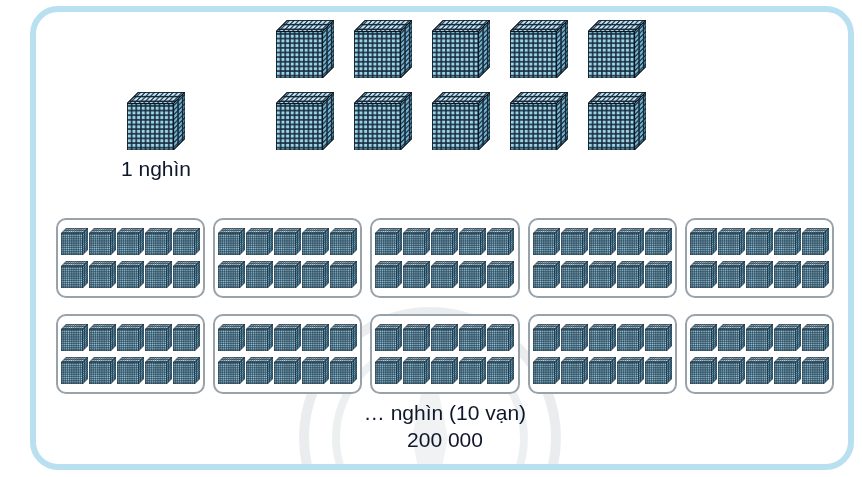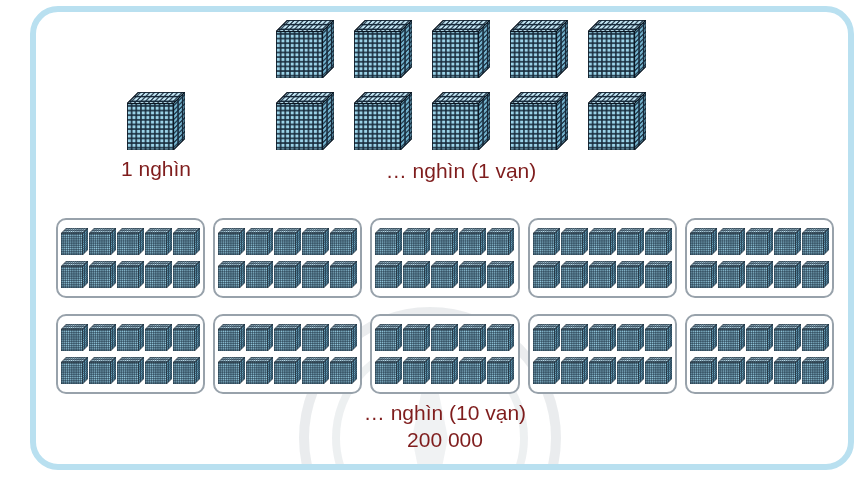--- a/index.html
+++ b/index.html
@@ -26,21 +26,21 @@
   .ten-thousand-block {
     position:absolute; left:235px; top:8px; width:380px; text-align:center;
   }
   .ten-grid {
     display:grid;
     grid-template-columns:repeat(5, 58px);
     gap:14px 20px;
     justify-content:center;
   }
   .label {
-    font-size:21px; color:#7f1d1d; margin-top:6px; line-height:1.2;
+    font-size:21px; color:#0f172a; margin-top:6px; line-height:1.2;
   }
   .ten-thousand-block .label { margin-top:8px; }
 
   
   .boxes-grid {
     position:absolute; left:20px; top:206px; width:778px;
     display:grid;
     grid-template-columns:repeat(5, 1fr);
     gap:16px 8px;
   }
@@ -138,21 +138,20 @@
           <svg viewBox="0 0 60 60" width="58" height="58" class="cube">
             <use href="#cube-shape"></use>
           </svg>
           <svg viewBox="0 0 60 60" width="58" height="58" class="cube">
             <use href="#cube-shape"></use>
           </svg>
           <svg viewBox="0 0 60 60" width="58" height="58" class="cube">
             <use href="#cube-shape"></use>
           </svg>
         </div>
-      <div class="label">… nghìn (1 vạn)</div>
     </div>
 
     <div class="boxes-grid">
         <div class="box" style="border-color: rgb(152, 162, 171);">
           <svg viewBox="0 0 60 60" width="27" height="27" class="cube">
             <use href="#cube-shape"></use>
           </svg>
           <svg viewBox="0 0 60 60" width="27" height="27" class="cube">
             <use href="#cube-shape"></use>
           </svg>

